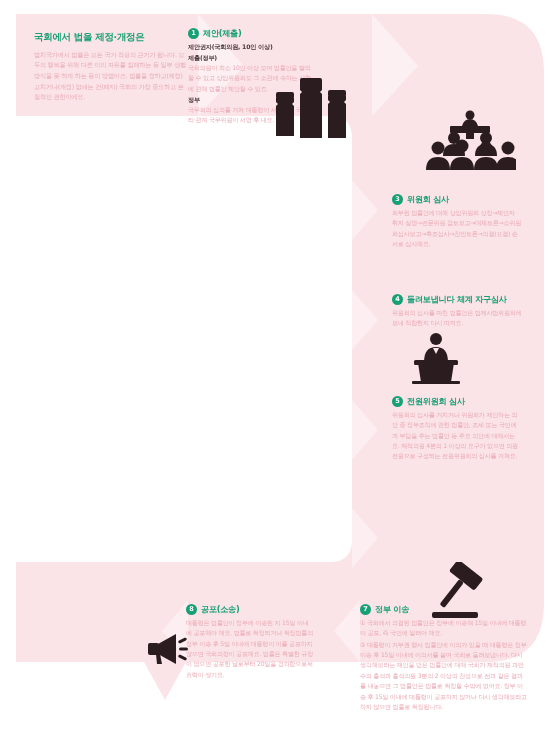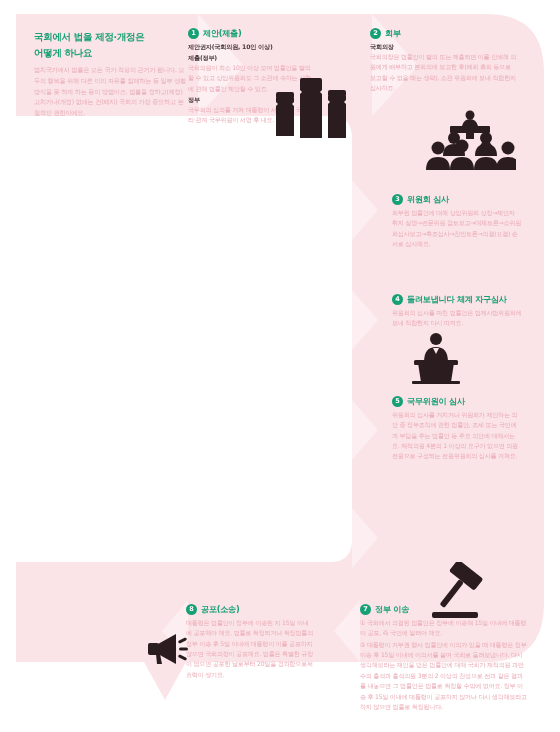--- a/index.html
+++ b/index.html
@@ -100,21 +100,20 @@
     <path d="M 352 290 L 378 320 L 352 350 Z" fill="#fdeef1"></path>
     <path d="M 352 400 L 378 430 L 352 460 Z" fill="#fdeef1"></path>
     <path d="M 352 508 L 378 538 L 352 568 Z" fill="#fdeef1"></path>
 
     <path d="M 360 600 L 334 631 L 360 662 Z" fill="#fdeef1"></path>
     <path d="M 188 600 L 162 631 L 188 662 Z" fill="#fdeef1"></path>
   </svg>
 
   <div class="block" style="left:34px;top:30px;width:152px;">
     <div class="intro-title">국회에서 법을 제정·개정은</div>
-    <div class="intro-title" style="margin-top:-4px;">어떻게 하나요</div>
     <p class="intro-body">법치국가에서 법률은 모든 국가 작용의 근거가 됩니다. 모두의 행복을 위해 다른 이의 자유를 침해하는 등 일부 생활방식을 못 하게 하는 등의 방법이죠. 법률을 정하고(제정) 고치거나(개정) 없애는 건(폐지) 국회의 가장 중요하고 본질적인 권한이에요.</p>
   </div>
 
   <div class="step" style="left:188px;top:28px;width:128px;">
     <div class="step-head">
       <span class="badge">1</span>
       <span class="step-title">제안(제출)</span>
     </div>
     <div class="step-sub">제안권자(국회의원, 10인 이상)</div>
     <div class="step-sub">제출(정부)</div>
@@ -129,28 +128,20 @@
         <path d="M4 20 h18 v4 l-2 2 2 2 v30 h-18 v-30 l2-2 -2-2 z"></path>
         <rect x="4" y="14" width="18" height="7" rx="2"></rect>
         <path d="M28 6 h22 v6 l-2 2 2 2 v44 h-22 v-44 l2-2 -2-2 z"></path>
         <rect x="28" y="0" width="22" height="8" rx="2"></rect>
         <path d="M56 18 h18 v4 l-2 2 2 2 v34 h-18 v-34 l2-2 -2-2 z"></path>
         <rect x="56" y="12" width="18" height="7" rx="2"></rect>
       </g>
     </svg>
   </div>
 
-  <div class="step" style="left:370px;top:28px;width:148px;">
-    <div class="step-head">
-      <span class="badge">2</span>
-      <span class="step-title">회부</span>
-    </div>
-    <div class="step-sub">국회의장</div>
-    <p class="step-body">국회의장은 법률안이 발의 또는 제출되면 이를 인쇄해 의원에게 배부하고 본회의에 보고한 후(폐회 휴회 등으로 보고할 수 없을 때는 생략), 소관 위원회에 보내 적합한지 심사하죠.</p>
-  </div>
 
   <div class="icon-wrap" style="left:424px;top:110px;">
     <svg width="92" height="62" viewBox="0 0 92 62">
       <g fill="#2b1d1f">
 
         <circle cx="46" cy="5" r="4.5"></circle>
         <path d="M38 16 q2-7 8-7 q6 0 8 7 z"></path>
 
         <rect x="26" y="16" width="40" height="7" rx="1"></rect>
         <rect x="42" y="23" width="8" height="6"></rect>
@@ -203,21 +194,21 @@
         <path d="M10 31 h36 l-3 19 h-30 z"></path>
         <rect x="6" y="28" width="44" height="5" rx="1.5"></rect>
         <rect x="4" y="49" width="48" height="3" rx="1"></rect>
       </g>
     </svg>
   </div>
 
   <div class="step" style="left:392px;top:396px;width:130px;">
     <div class="step-head">
       <span class="badge">5</span>
-      <span class="step-title">국무위원이 심사</span>
+      <span class="step-title">전원위원회 심사</span>
     </div>
     <p class="step-body">위원회의 심사를 거치거나 위원회가 제안하는 의안 중 정부조직에 관한 법률안, 조세 또는 국민에게 부담을 주는 법률안 등 주요 의안에 대해서는요. 재적의원 4분의 1 이상의 요구가 있으면 의원 전원으로 구성되는 전원위원회의 심사를 거쳐요.</p>
   </div>
 
 
   <div class="icon-wrap" style="left:424px;top:562px;">
     <svg width="64" height="56" viewBox="0 0 64 56">
       <g fill="#2b1d1f">
         <g transform="rotate(38 32 26)">
           <rect x="16" y="2" width="32" height="15" rx="2.5"></rect>

